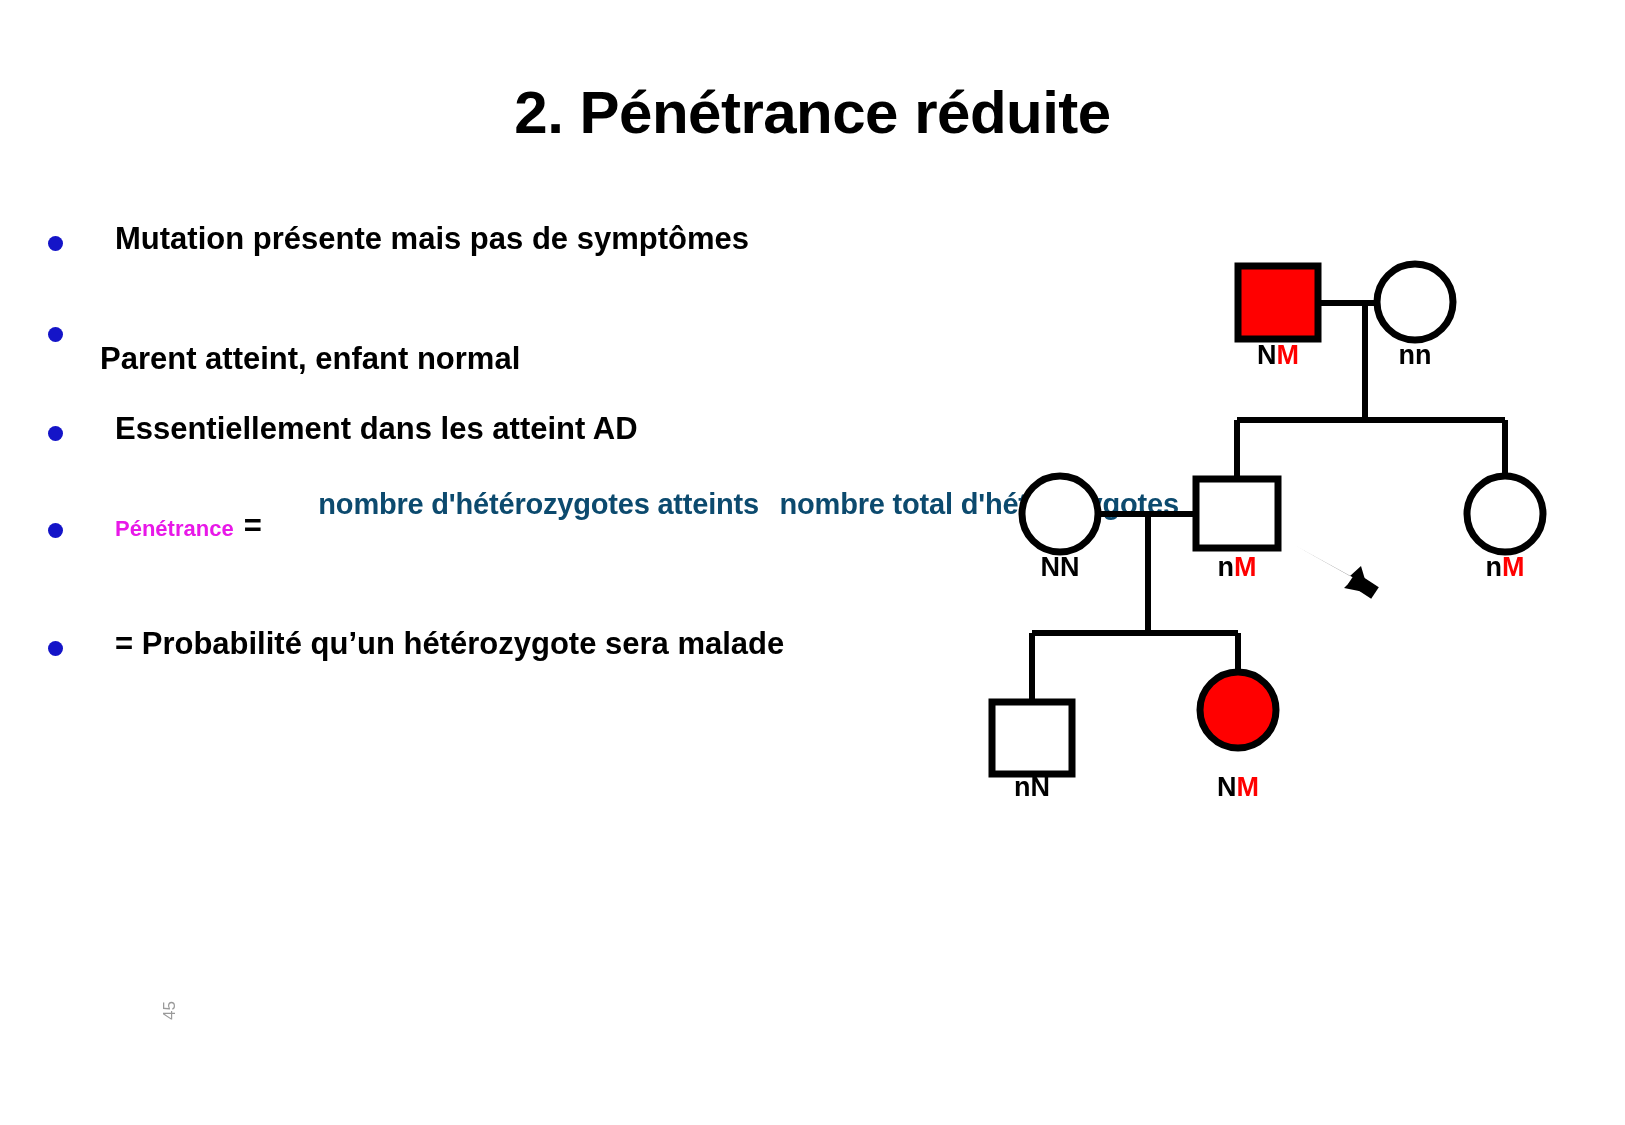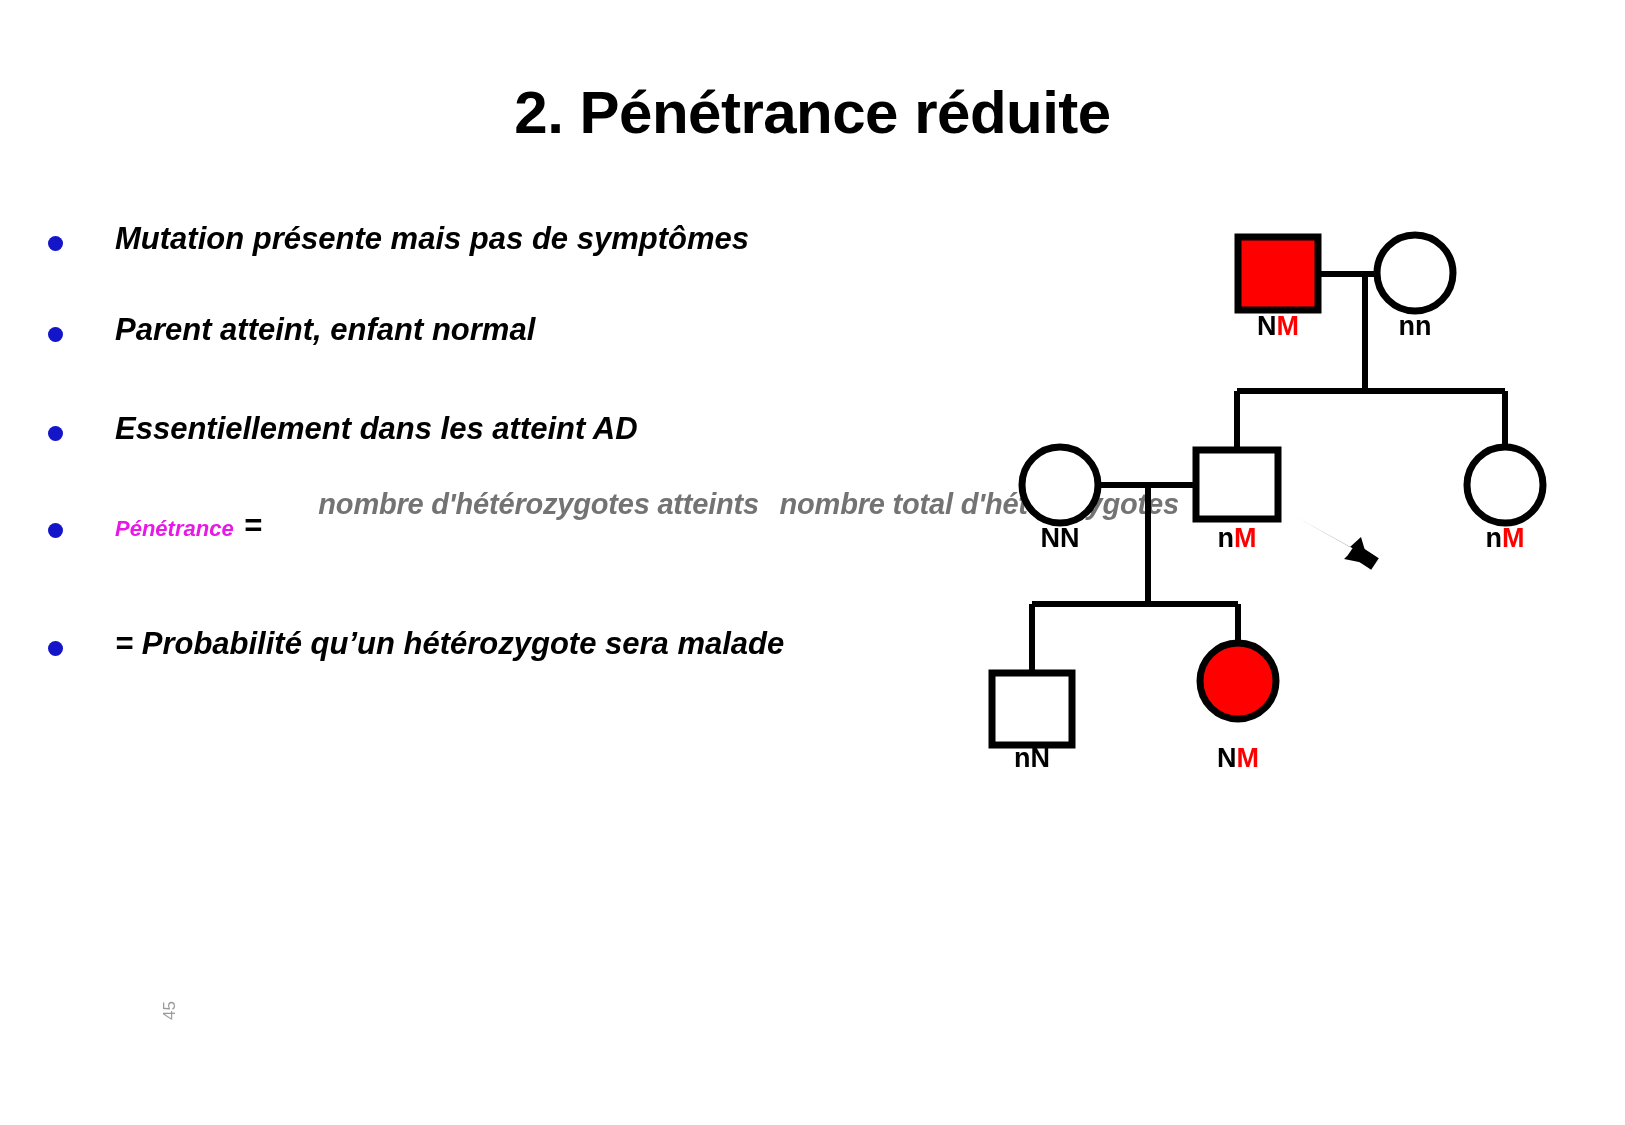--- a/index.html
+++ b/index.html
@@ -47,25 +47,24 @@
     margin-top: 14px;
     flex: 0 0 auto;
   }
   .bullet-text {
     margin-left: 52px;
     font-size: 31px;
     font-weight: bold;
     color: #000000;
     line-height: 1.1;
     white-space: nowrap;
-    font-style: italic;
   }
 
   #bullet-1 { top: 222px; }
-  #bullet-2 { top: 313px; }
+  #bullet-2 { top: 313px; flex-direction: column; }
   #bullet-3 { top: 412px; }
   #bullet-4 { top: 509px; }
   #bullet-5 { top: 627px; }
   .pen-word {
     color: #e818e8;
     font-size: 22px;
     font-weight: bold;
   }
   .pen-eq {
     color: #000000;
@@ -76,36 +75,36 @@
   .fraction {
     display: inline-block;
     margin-left: 42px;
     text-align: center;
     position: relative;
     top: -22px;
   }
   .frac-num, .frac-den {
     font-size: 29px;
     font-weight: bold;
-    color: #737373;
+    color: #0c4a6e;
     white-space: nowrap;
     padding: 0 6px;
     letter-spacing: -0.2px;
   }
   .frac-bar {
     height: 2px;
     background: #000000;
     margin: 5px 0 4px 0;
   }
 
   
   #pedigree {
     position: absolute;
     left: 900px;
-    top: 187px;
+    top: 216px;
     width: 680px;
     height: 620px;
   }
   #pedigree svg {
     display: block;
   }
   .ped-label {
     font-family: "Liberation Sans", sans-serif;
     font-size: 27px;
     font-weight: bold;

